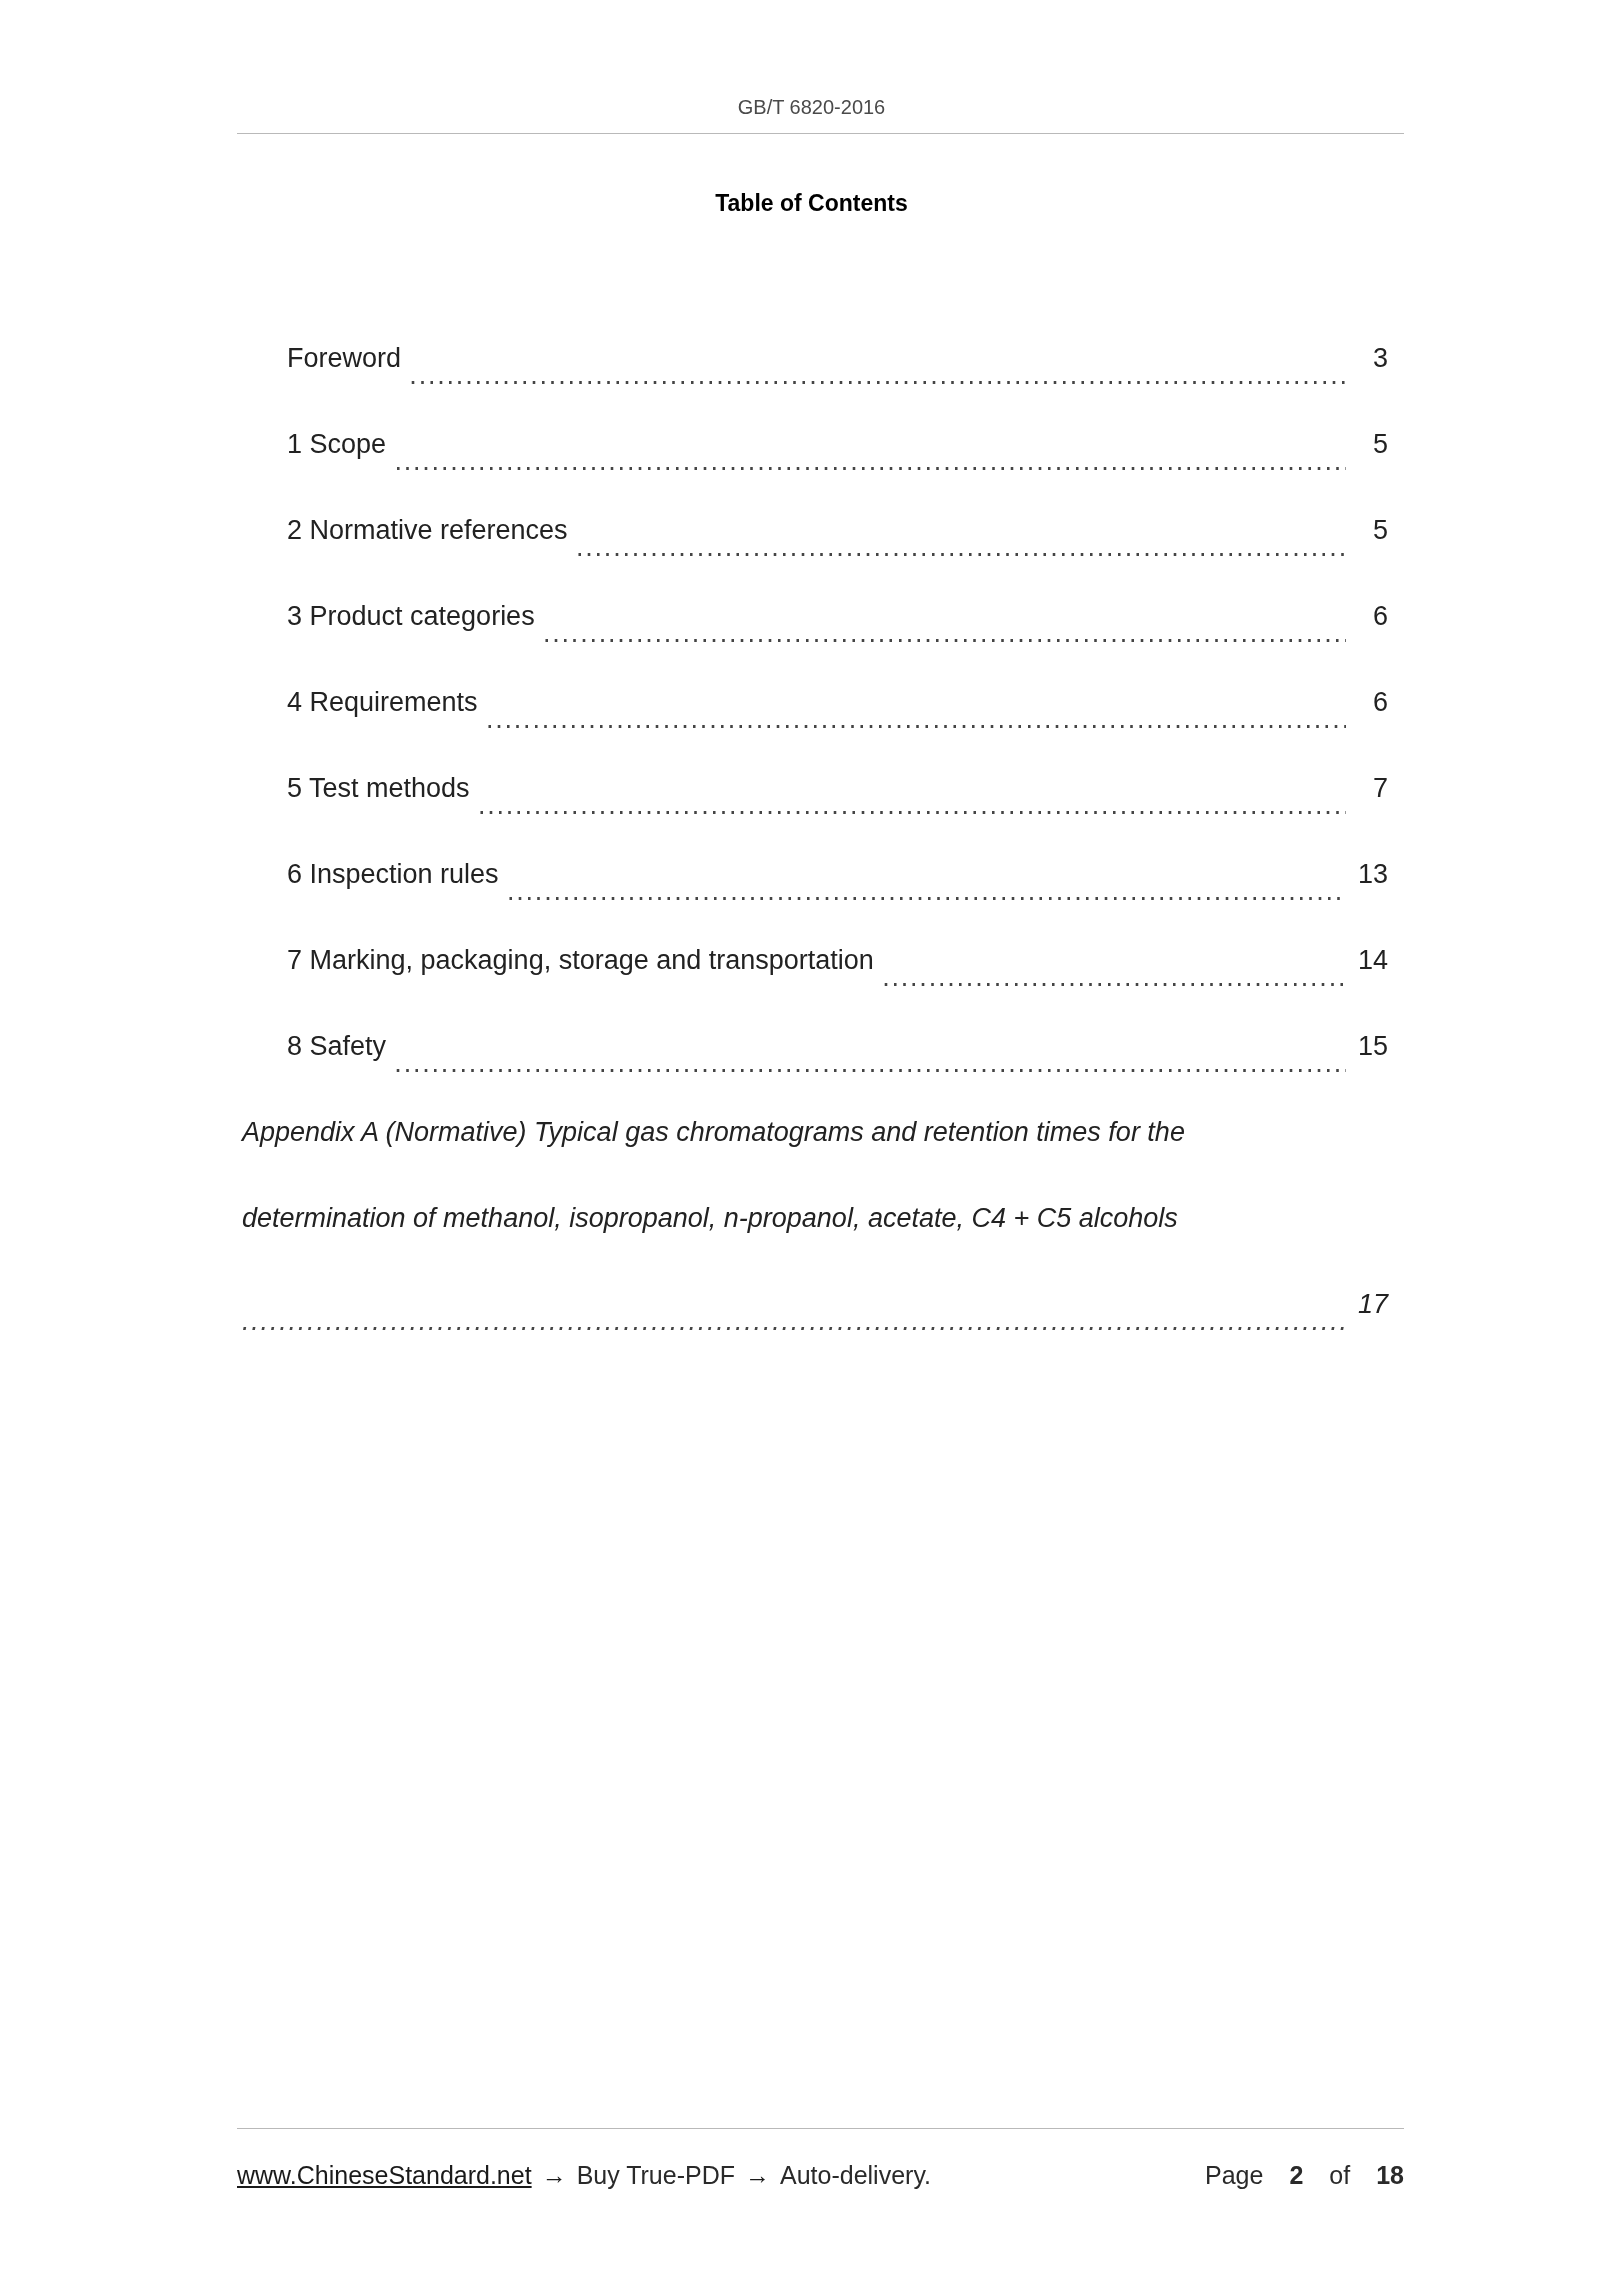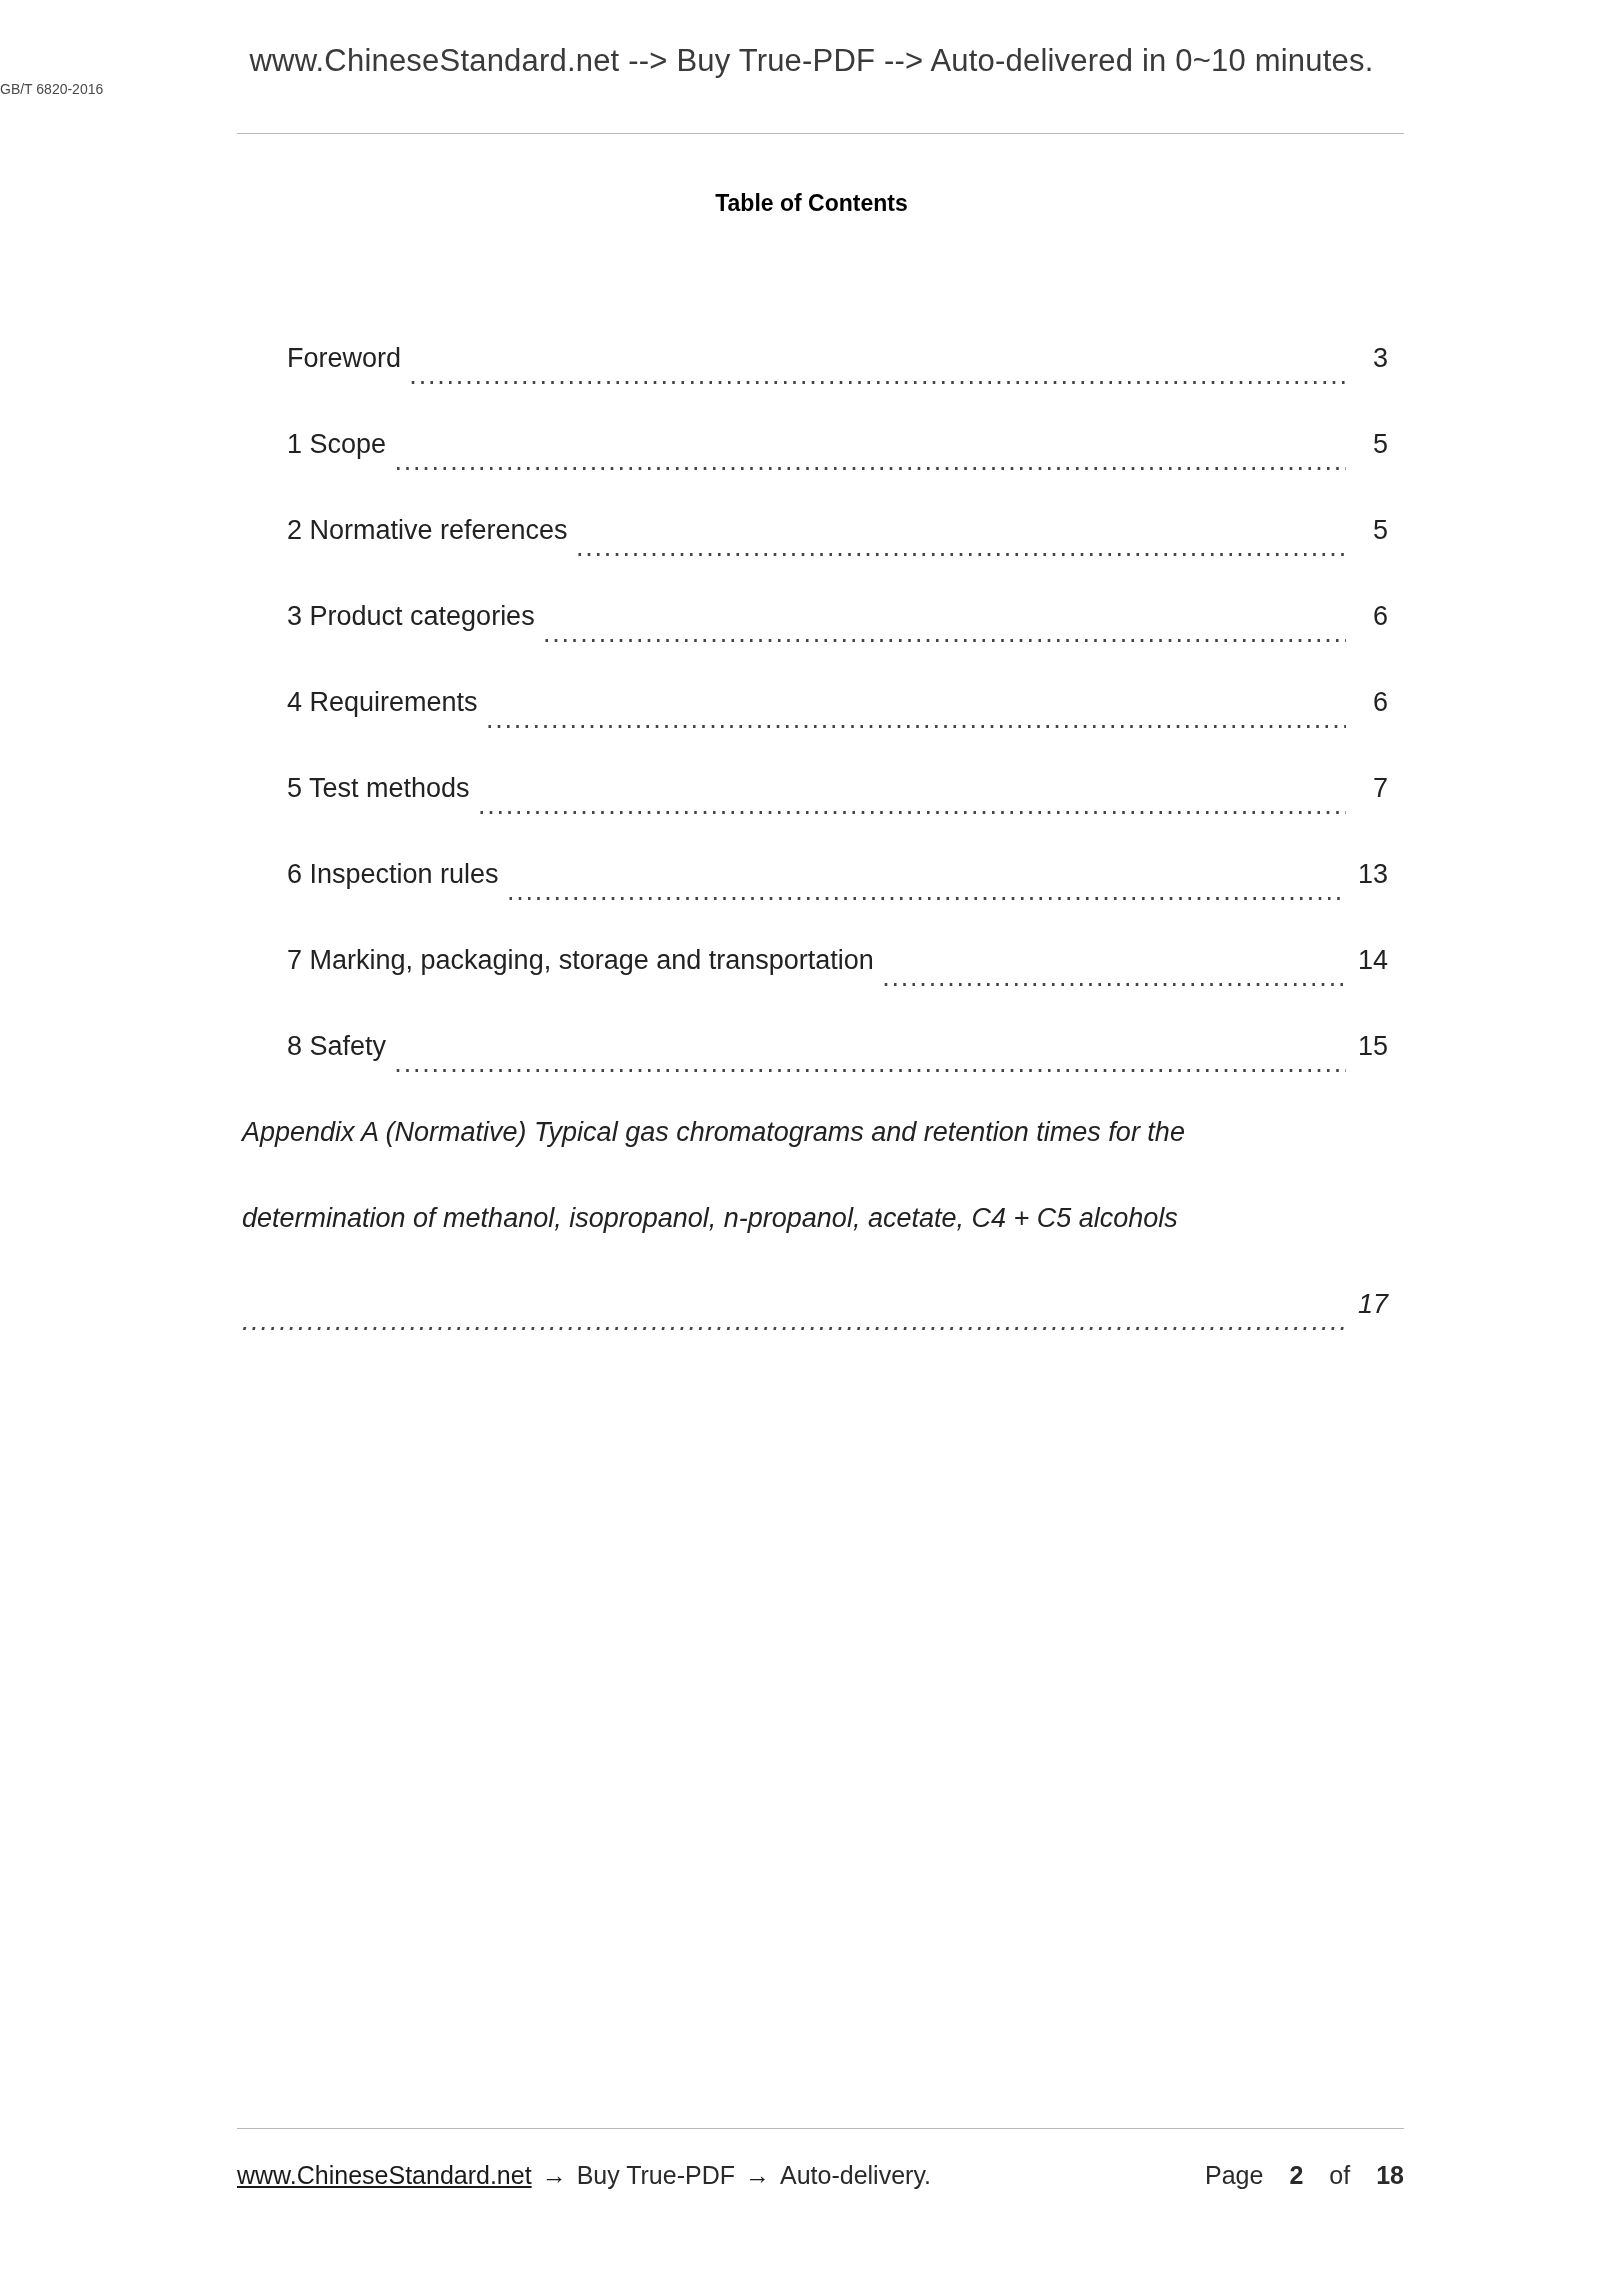--- a/index.html
+++ b/index.html
@@ -29,24 +29,25 @@
     left: 0;
     width: 1623px;
     text-align: center;
     font-size: 31px;
     color: #3a3a3a;
     letter-spacing: 0.2px;
     white-space: nowrap;
   }
   .doc-code {
     position: absolute;
-    top: 81px;
+    top: 96px;
     left: 0;
     width: 1623px;
-    font-size: 14px;
+    text-align: center;
+    font-size: 20px;
     color: #4a4a4a;
   }
   .header-rule {
     position: absolute;
     top: 133px;
     left: 237px;
     width: 1167px;
     height: 0.8px;
     background: #b9b9b9;
   }
@@ -161,21 +162,20 @@
   }
   .footer-right .num {
     font-weight: bold;
   }
 </style>
 </head>
 <body>
 
 <div class="page">
 
-  <div class="top-banner">www.ChineseStandard.net --&gt; Buy True-PDF --&gt; Auto-delivered in 0~10 minutes.</div>
   <div class="doc-code">GB/T 6820-2016</div>
   <div class="header-rule"></div>
 
   <div class="toc-title">Table of Contents</div>
 
   <div class="toc">
 
     <div class="toc-row">
       <span class="toc-label">Foreword</span>
       <span class="toc-dots">.......................................................................................................................................</span>

